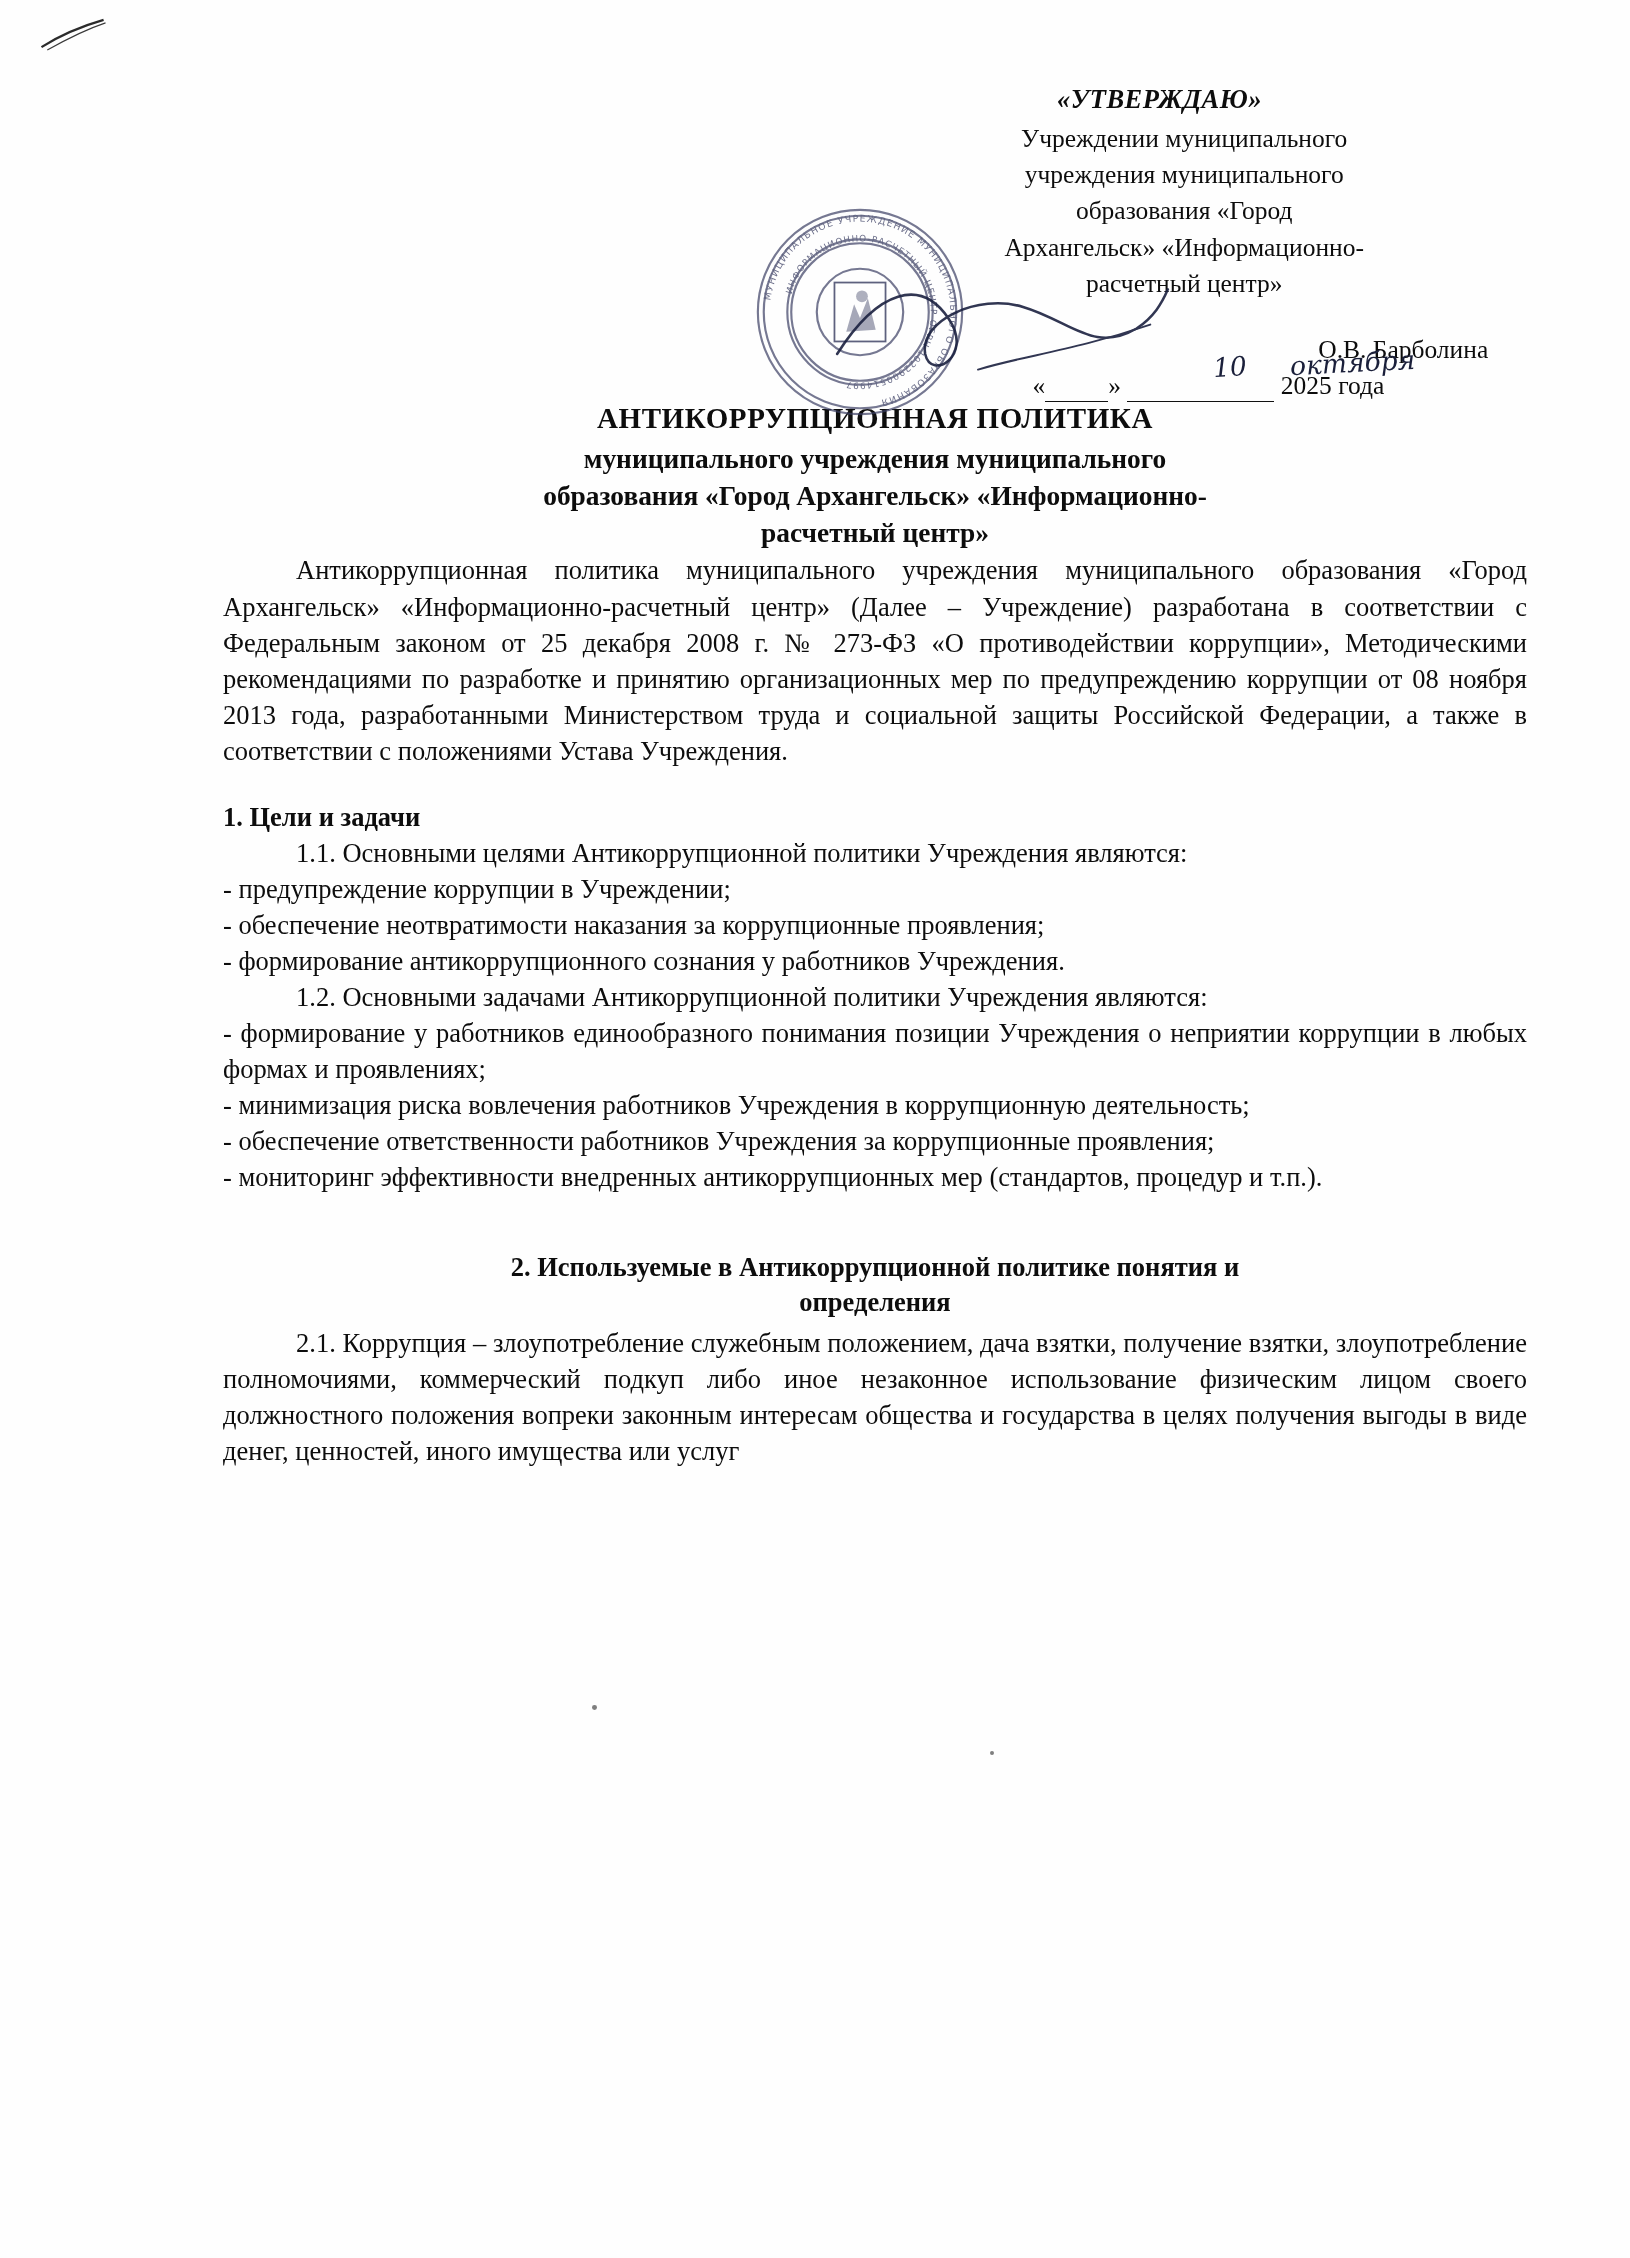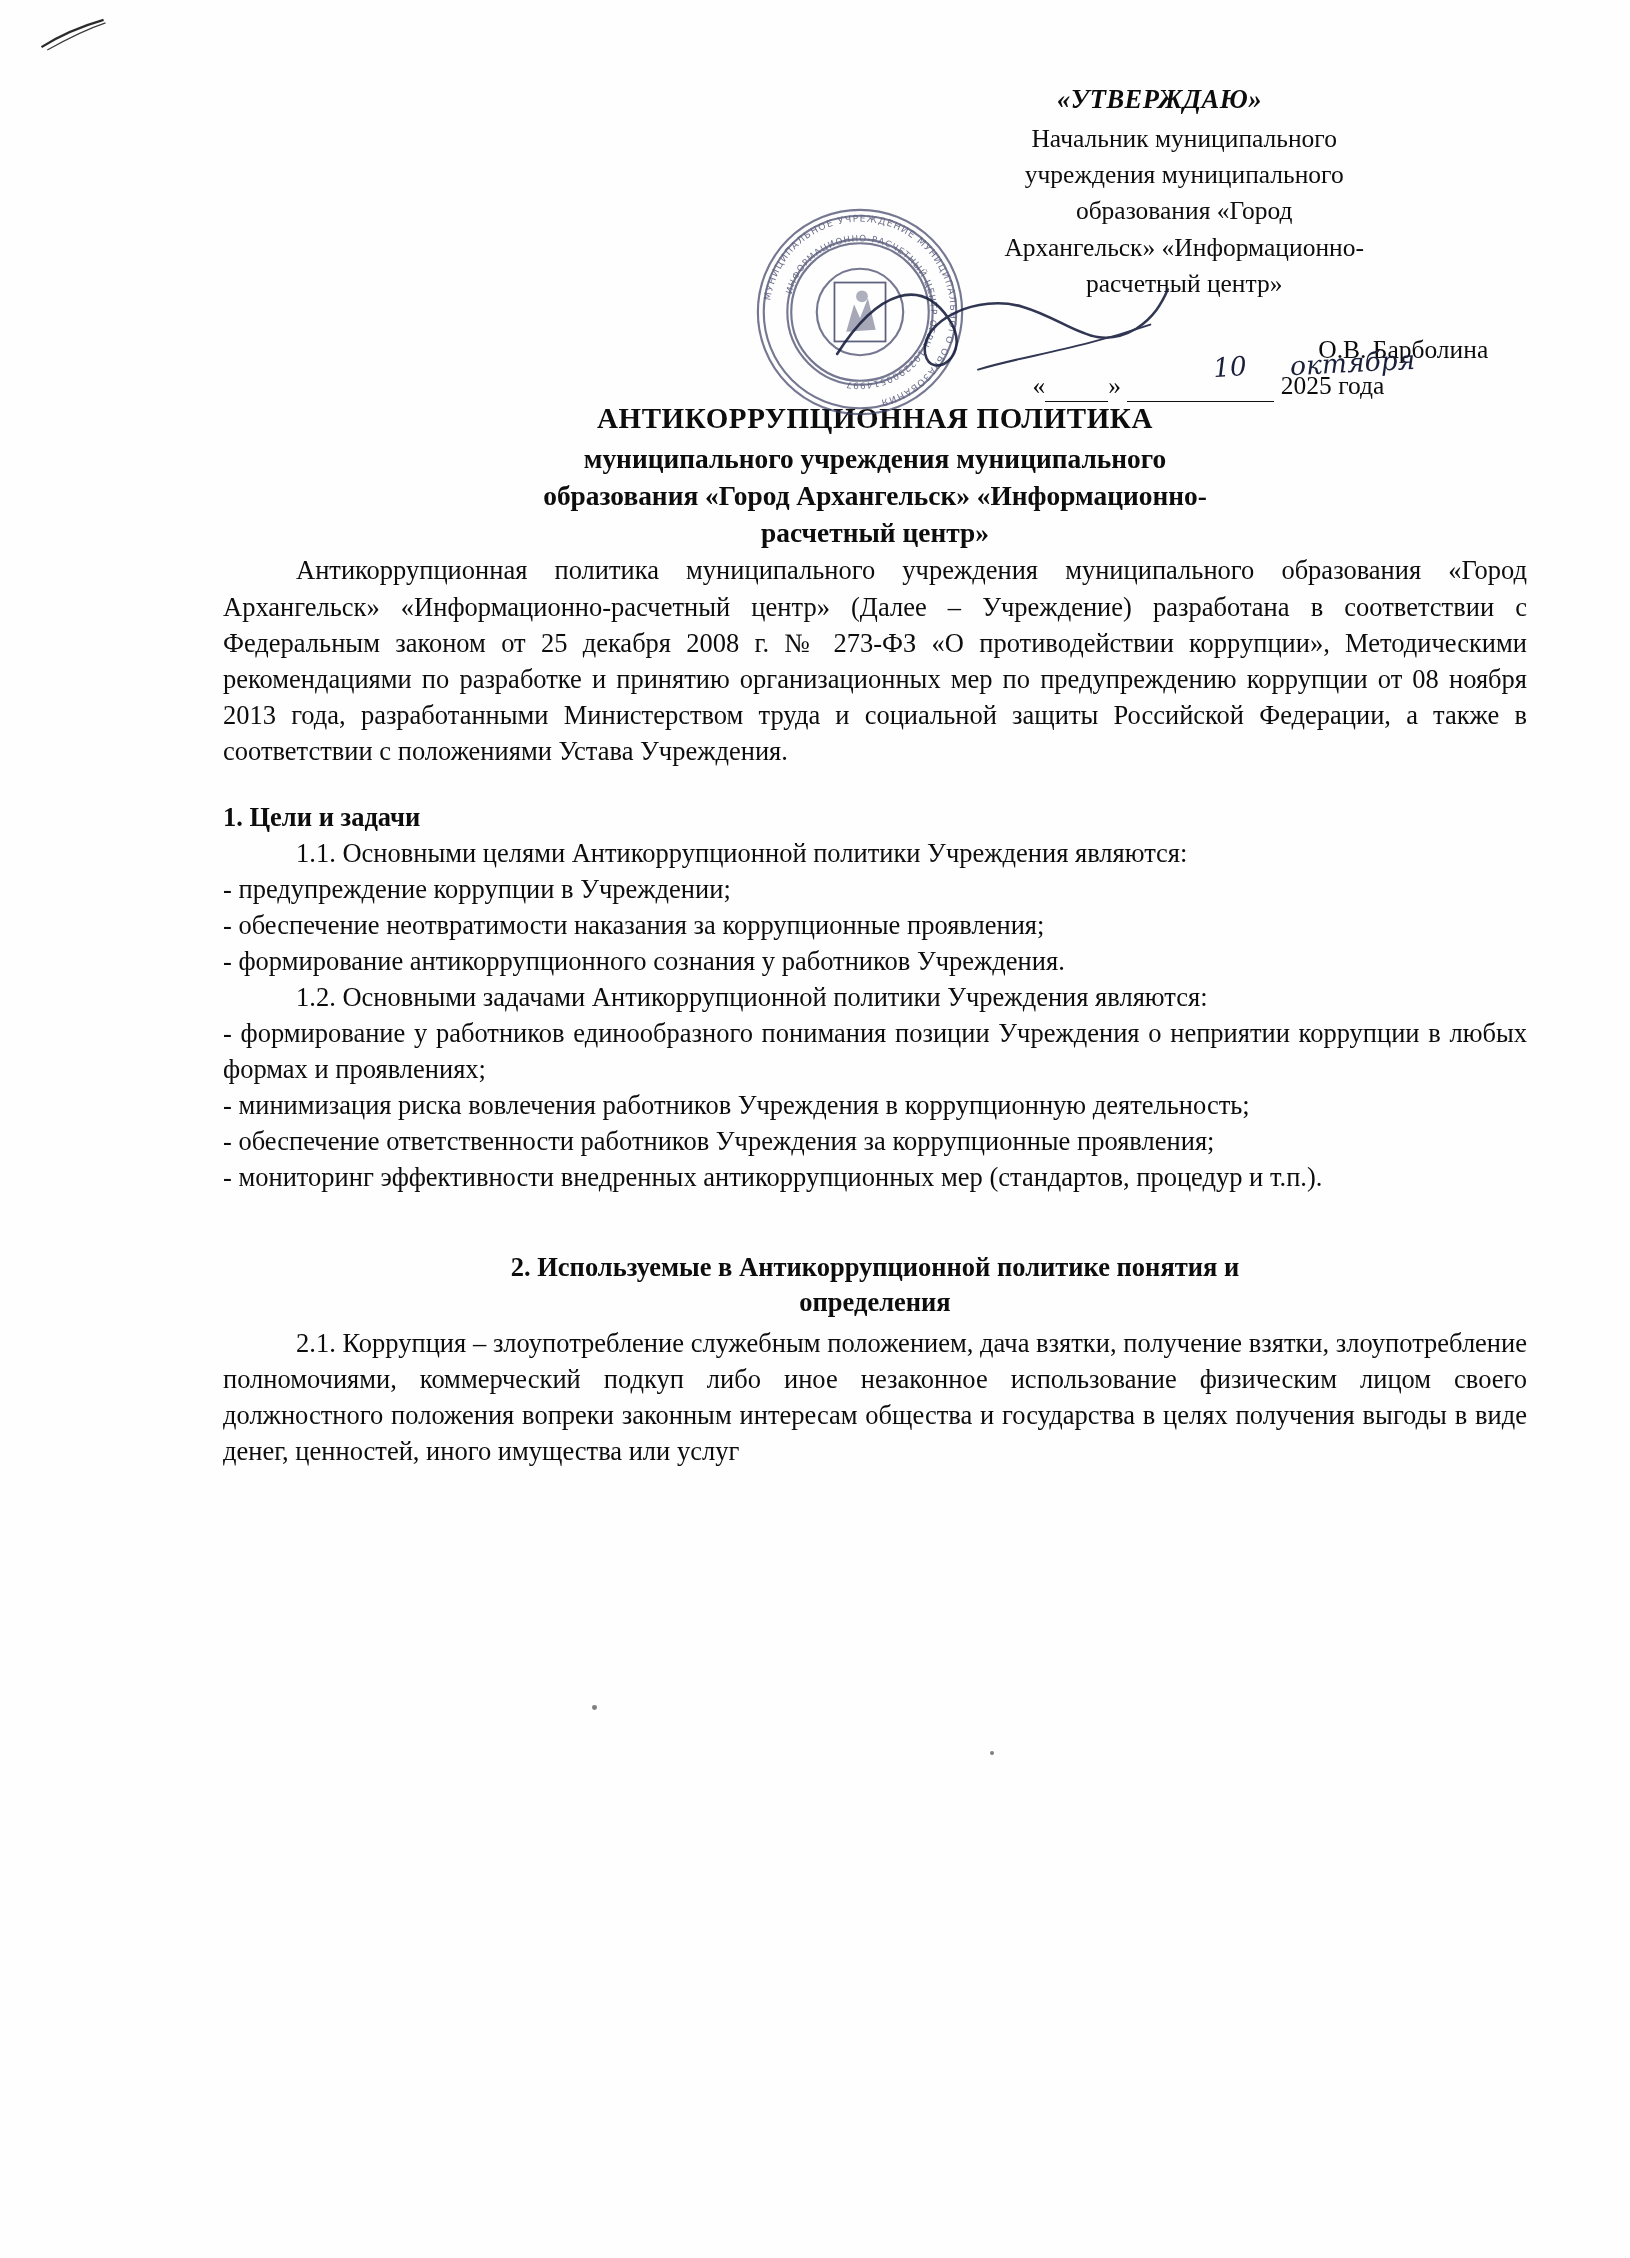--- a/index.html
+++ b/index.html
@@ -191,21 +191,21 @@
   </svg>
 
   <div class="speck" style="left:592px; top:1705px; width:4.9px; height:4.9px;"></div>
   <div class="speck" style="left:990px; top:1751px; width:3.9px; height:3.9px;"></div>
 
   <div class="content">
 
     <div class="approve-block">
       <div class="approve-title">«УТВЕРЖДАЮ»</div>
       <div class="approve-lines">
-        <div>Начальник муниципального</div>
+        <div>Учреждении муниципального</div>
         <div>учреждения муниципального</div>
         <div>образования «Город</div>
         <div>Архангельск» «Информационно-</div>
         <div>расчетный центр»</div>
       </div>
       <div class="approve-signer">О.В. Барболина</div>
       <div class="approve-date">
         <span>«</span><span class="date-blank"></span><span>»</span>
         <span class="date-month">&nbsp;</span>
         <span>2025 года</span>

